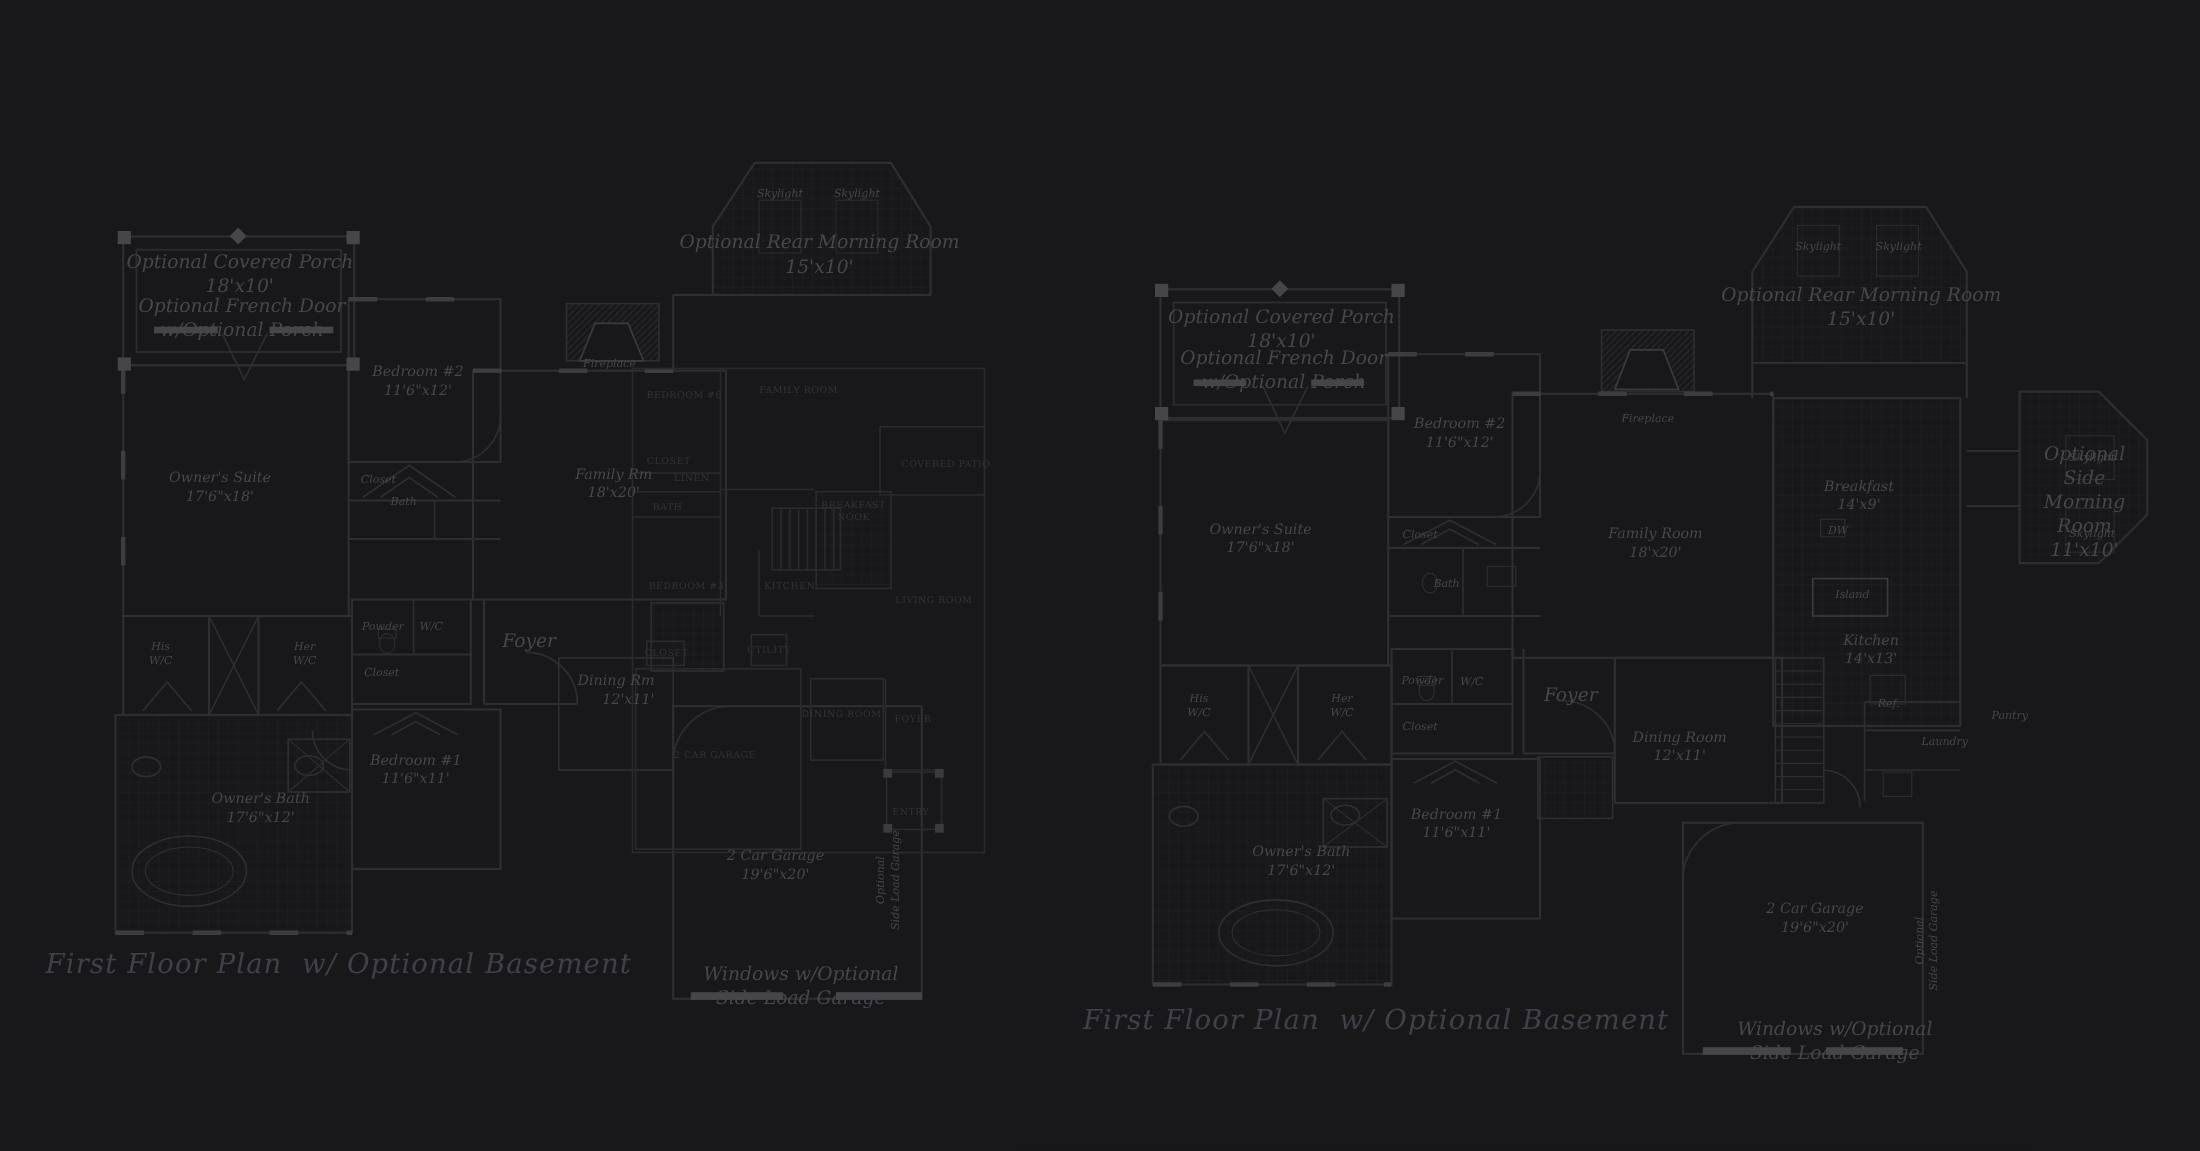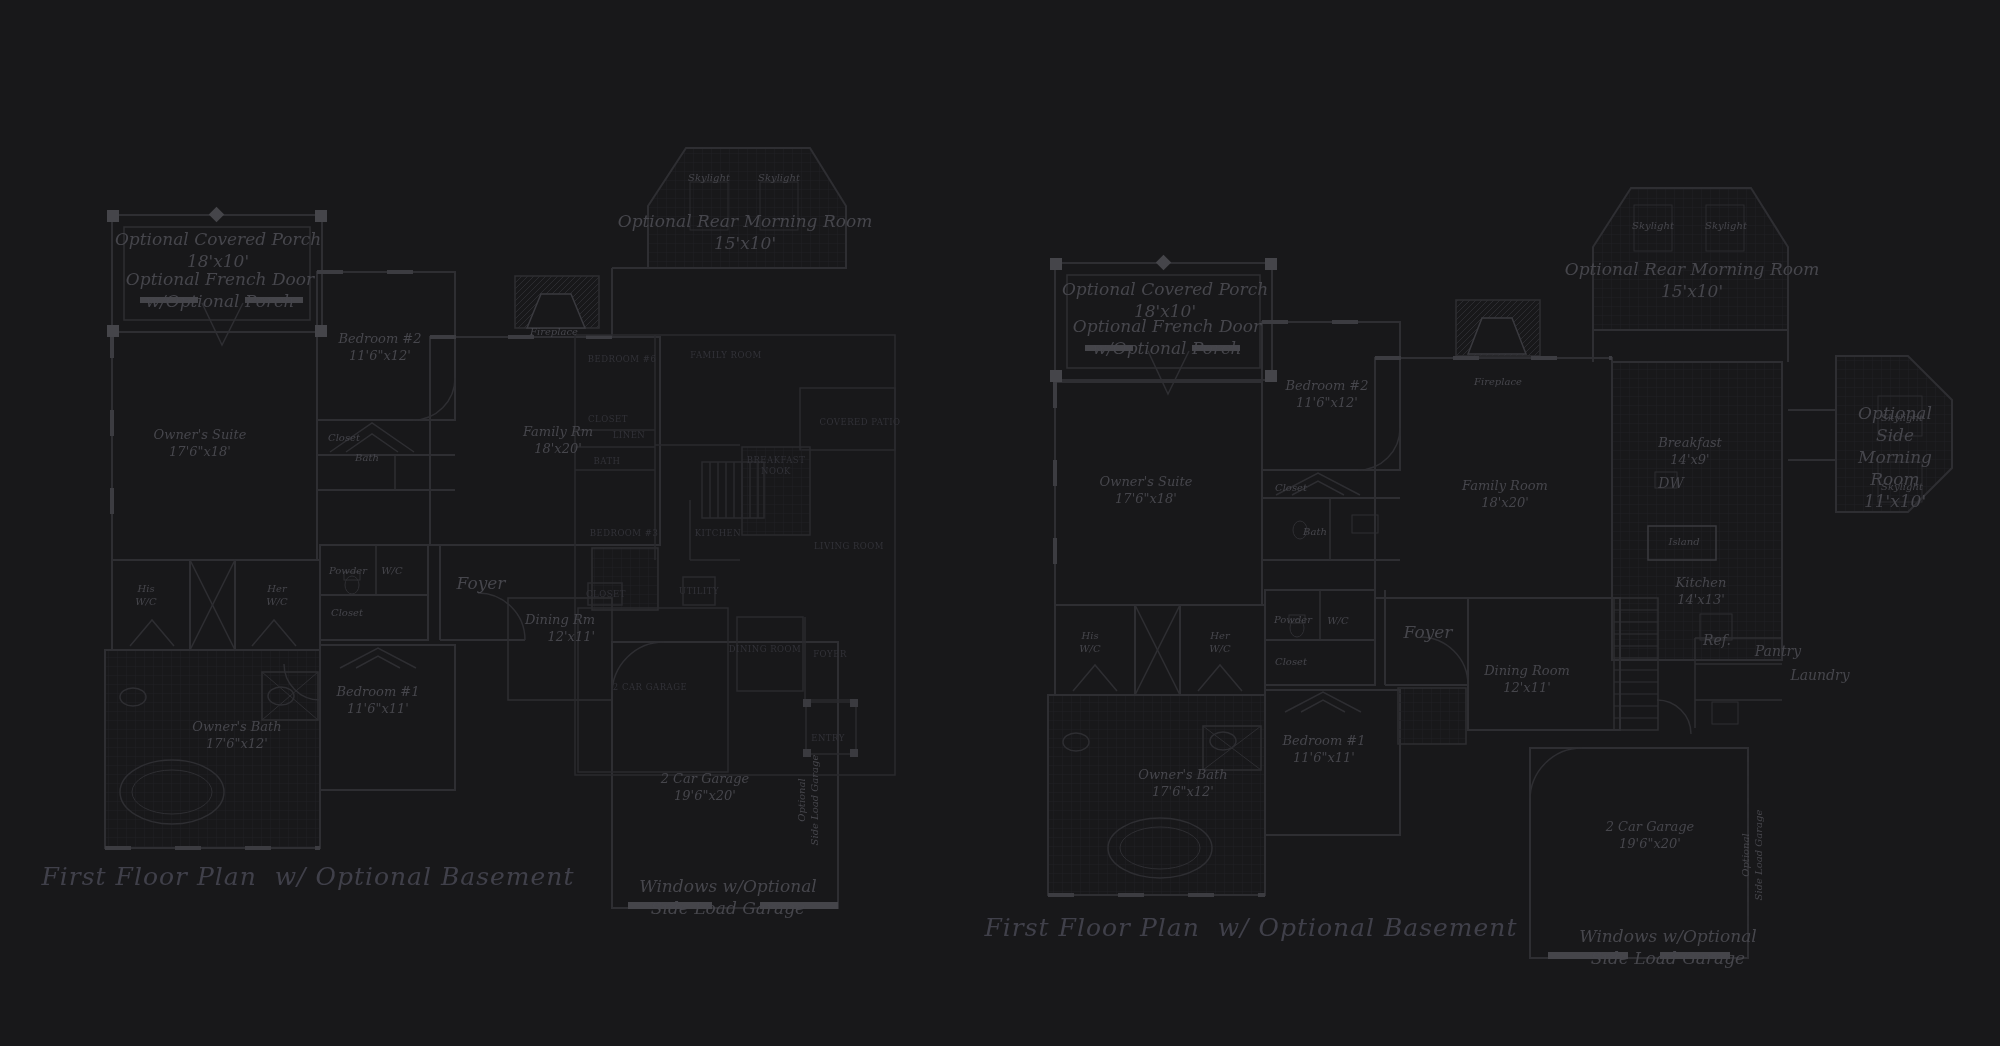--- a/index.html
+++ b/index.html
@@ -8,21 +8,21 @@
   html,body{margin:0;padding:0;background:var(--bg);}
   #stage{position:relative;width:2000px;height:1046px;background:var(--bg);overflow:hidden;
          font-family:"DejaVu Serif",serif;}
   #drawing{position:absolute;left:0;top:0;}
   .plan-labels{position:absolute;left:0;top:0;width:100%;height:100%;pointer-events:none;}
   .label{position:absolute;transform:translate(-50%,-50%);color:var(--label);
          font-style:italic;text-align:center;white-space:pre-line;line-height:1.3;}
   .room{font-size:13px;}
   .rm11{font-size:17px;}
   .small{font-size:10px;}
-  .tiny{font-size:14px;}
+  .tiny{font-size:10px;}
   .caps{font-style:normal;font-size:8.5px;letter-spacing:.06em;color:var(--label-dim);}
   .vert{transform:translate(-50%,-50%) rotate(-90deg);font-size:10px;}
   .plan-title{position:absolute;transform:translate(-50%,-50%);font-style:italic;
               font-size:25px;color:var(--title);white-space:pre;letter-spacing:.04em;}
   #title-left{left:308px;top:876px;}
   #title-right{left:1251px;top:927px;}
 </style>
 </head>
 <body>
 
@@ -347,22 +347,22 @@
       <div class="label small" style="left: 1498px; top: 381px;">Fireplace</div>
       <div class="label room" style="left: 1505px; top: 495px;">Family Room
 18'x20'</div>
       <div class="label room" style="left: 1690px; top: 452px;">Breakfast
 14'x9'</div>
       <div class="label tiny" style="left: 1671px; top: 483px;">DW</div>
       <div class="label small" style="left: 1672px; top: 541px; margin-left: 12px;">Island</div>
       <div class="label room" style="left: 1701px; top: 592px;">Kitchen
 14'x13'</div>
       <div class="label tiny" style="left: 1717px; top: 640px;">Ref.</div>
-      <div class="label tiny" style="left: 1778px; top: 651px;">Pantry</div>
-      <div class="label tiny" style="left: 1820px; top: 675px; text-align: center;">Laundry</div>
+      <div class="label tiny" style="left: 1827px; top: 651px;">Pantry</div>
+      <div class="label tiny" style="left: 1768px; top: 675px; text-align: center;">Laundry</div>
       <div class="label small" style="left: 1902px; top: 417px;">Skylight</div>
       <div class="label rm11" style="left: 1895px; top: 457px;">Optional Side
 Morning Room
 11'x10'</div>
       <div class="label small" style="left: 1902px; top: 486px;">Skylight</div>
       <div class="label small" style="left: 1090px; top: 642px;">His
 W/C</div>
       <div class="label small" style="left: 1220px; top: 642px;">Her
 W/C</div>
       <div class="label small" style="left: 1293px; top: 619px;">Powder</div>

